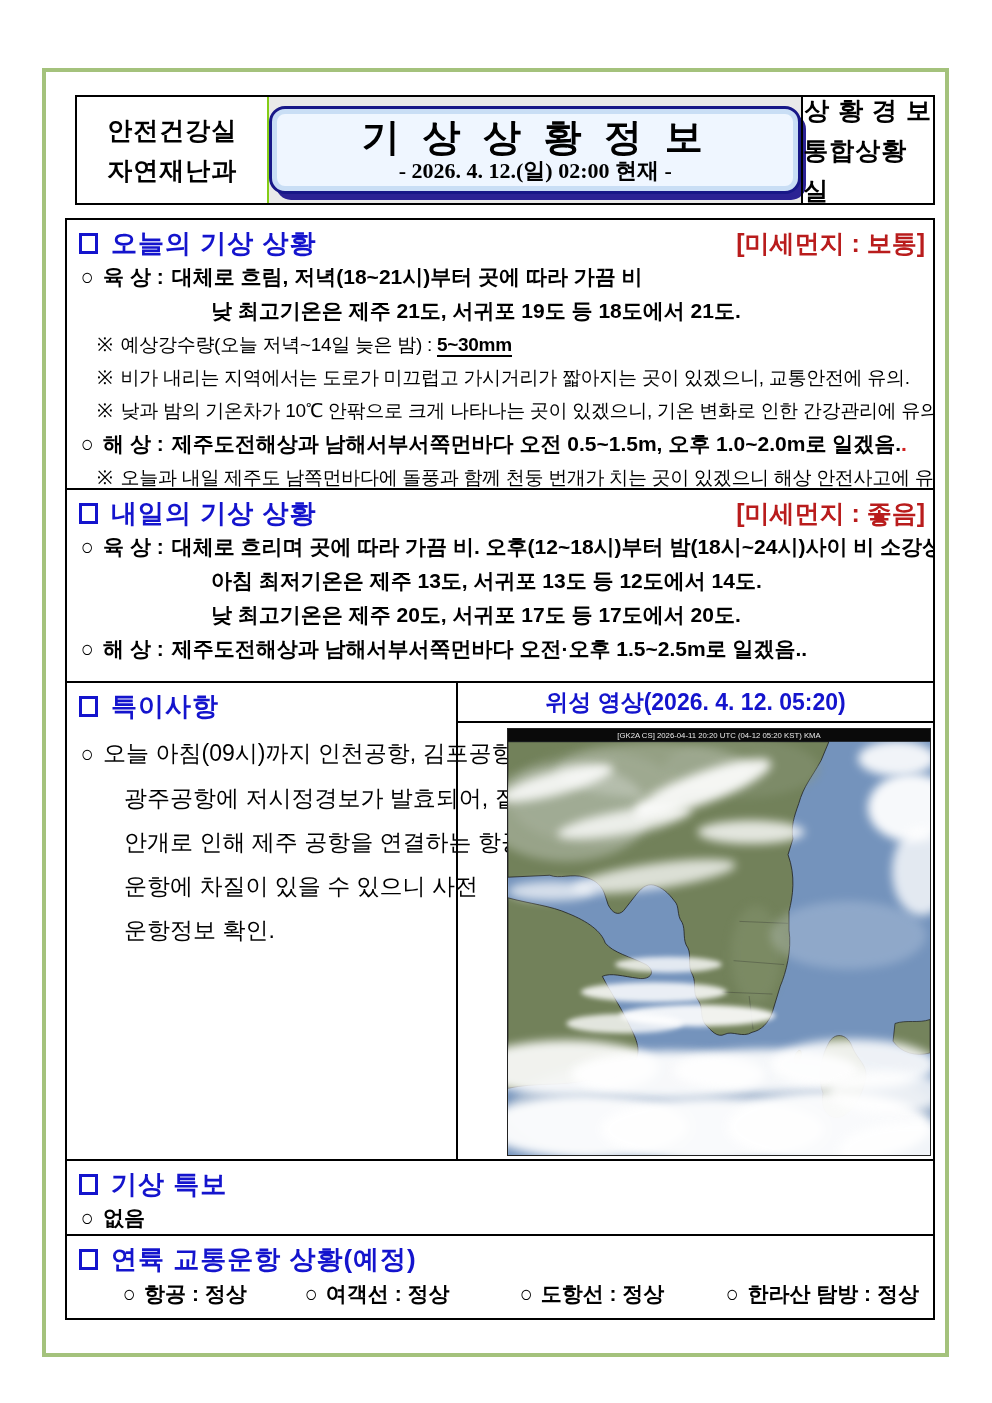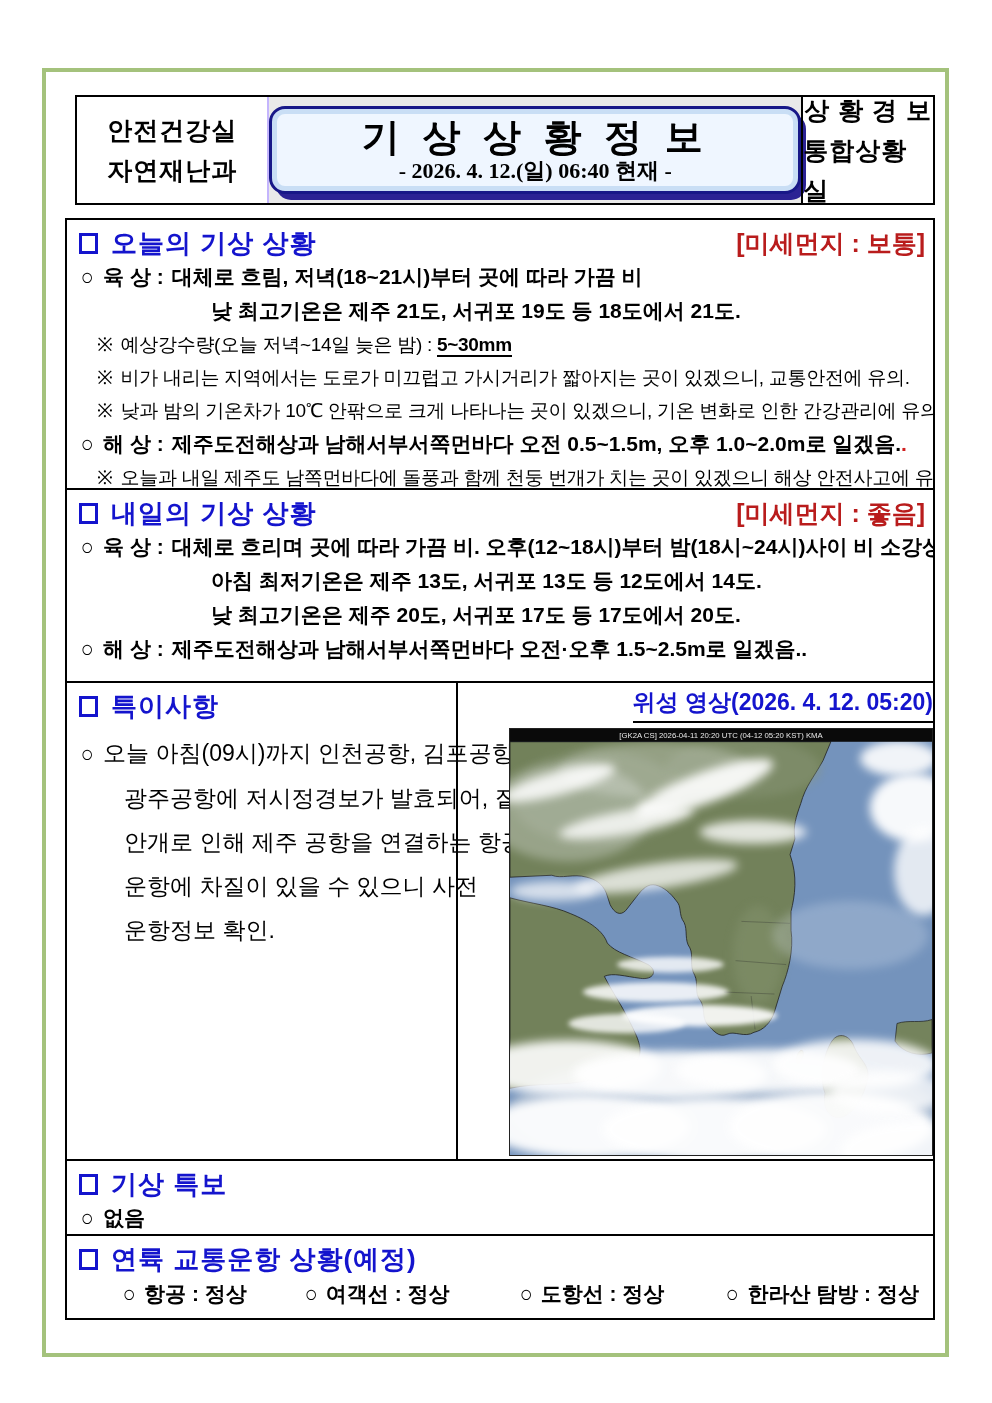--- a/index.html
+++ b/index.html
@@ -6,21 +6,21 @@
   html,body { width:992px; background:#ffffff; font-family:"Liberation Sans", sans-serif; }
   .page { position:relative; width:992px; height:1403px; background:#fff; overflow:hidden; }
 
   .green-frame { position:absolute; left:42px; top:68px; width:907px; height:1289px;
                  border:4px solid #a4c27c; background:#fff; }
 
   
   .header { position:absolute; left:29px; top:23px; width:860px; height:110px;
             border:2px solid #000; display:flex; }
   .h-cell { display:flex; flex-direction:column; justify-content:center; align-items:center; }
-  .h-left  { width:244px; border-right:2px solid #c4b5fd; }
+  .h-left  { width:244px; border-right:2px solid #84cc16; }
   .h-right { width:167px; border-left:2px solid #000; }
   .h-left div, .h-right div { font-size:25px; font-weight:bold; line-height:40px; letter-spacing:1px; color:#000; }
   .h-center { flex:1; background:#e9e9e9; justify-content:center; }
   .title-box { width:532px; height:88px; border:3px solid #181888; border-radius:16px;
                background:#eff6ff; box-shadow: inset 0 0 0 5px #c9def5, 6px 7px 0 -1px #2b2294;
                display:flex; flex-direction:column; align-items:center; justify-content:center; }
   .title-main { font-size:38px; font-weight:bold; letter-spacing:6px; color:#000; line-height:42px; white-space:nowrap; }
   .title-sub  { font-family:"Liberation Serif", serif; font-size:22px; font-weight:bold; color:#000; line-height:26px; white-space:nowrap; }
 
   
@@ -47,21 +47,21 @@
   .sec-tomorrow { height:193px; }
   .sec-special { height:478px; display:flex; }
   .sec-warning { height:75px; }
   .sec-transport { height:88px; }
 
   .sp-left { width:391px; border-right:2px solid #000; flex:none; }
   .sp-par { padding-top:8px; }
   .sp-line { font-size:23px; font-weight:normal; line-height:44px; white-space:nowrap; color:#000; }
   .sp-first { padding-left:14px; }
   .sp-cont  { padding-left:57px; }
-  .sp-right { flex:1; display:flex; flex-direction:column;align-items:flex-end; }
+  .sp-right { flex:1; display:flex; flex-direction:column; }
   .sat-title { height:40px; border-bottom:2px solid #000; display:flex; align-items:center; justify-content:center;
                font-size:23px; font-weight:bold; color:#1414cd; white-space:nowrap; }
   .sat-wrap { padding:5px 0 0 49px; }
   .sat-img { width:424px; height:428px; display:block; border:1px solid #222; background:#7493bc; }
 
   .tr-items { display:flex; padding:4px 0 0 26px;margin-left:30px; }
   .tr-item { font-size:21px; font-weight:bold; white-space:nowrap; }
   .tr-item .circ { margin-right:9px; }
   .tr-gap1 { margin-left:58px; } .tr-gap2 { margin-left:70px; } .tr-gap3 { margin-left:62px; }
 </style>
@@ -72,21 +72,21 @@
   <div class="green-frame">
 
     <div class="header">
       <div class="h-cell h-left">
         <div>안전건강실</div>
         <div>자연재난과</div>
       </div>
       <div class="h-cell h-center">
         <div class="title-box">
           <div class="title-main">기 상 상 황 정 보</div>
-          <div class="title-sub">- 2026. 4. 12.(일) 06:40 현재 -</div>
+          <div class="title-sub">- 2026. 4. 12.(일) 02:00 현재 -</div>
         </div>
       </div>
       <div class="h-cell h-right">
         <div>상 황 경 보</div>
         <div>통합상황실</div>
       </div>
     </div>
 
     <div class="main">
 

